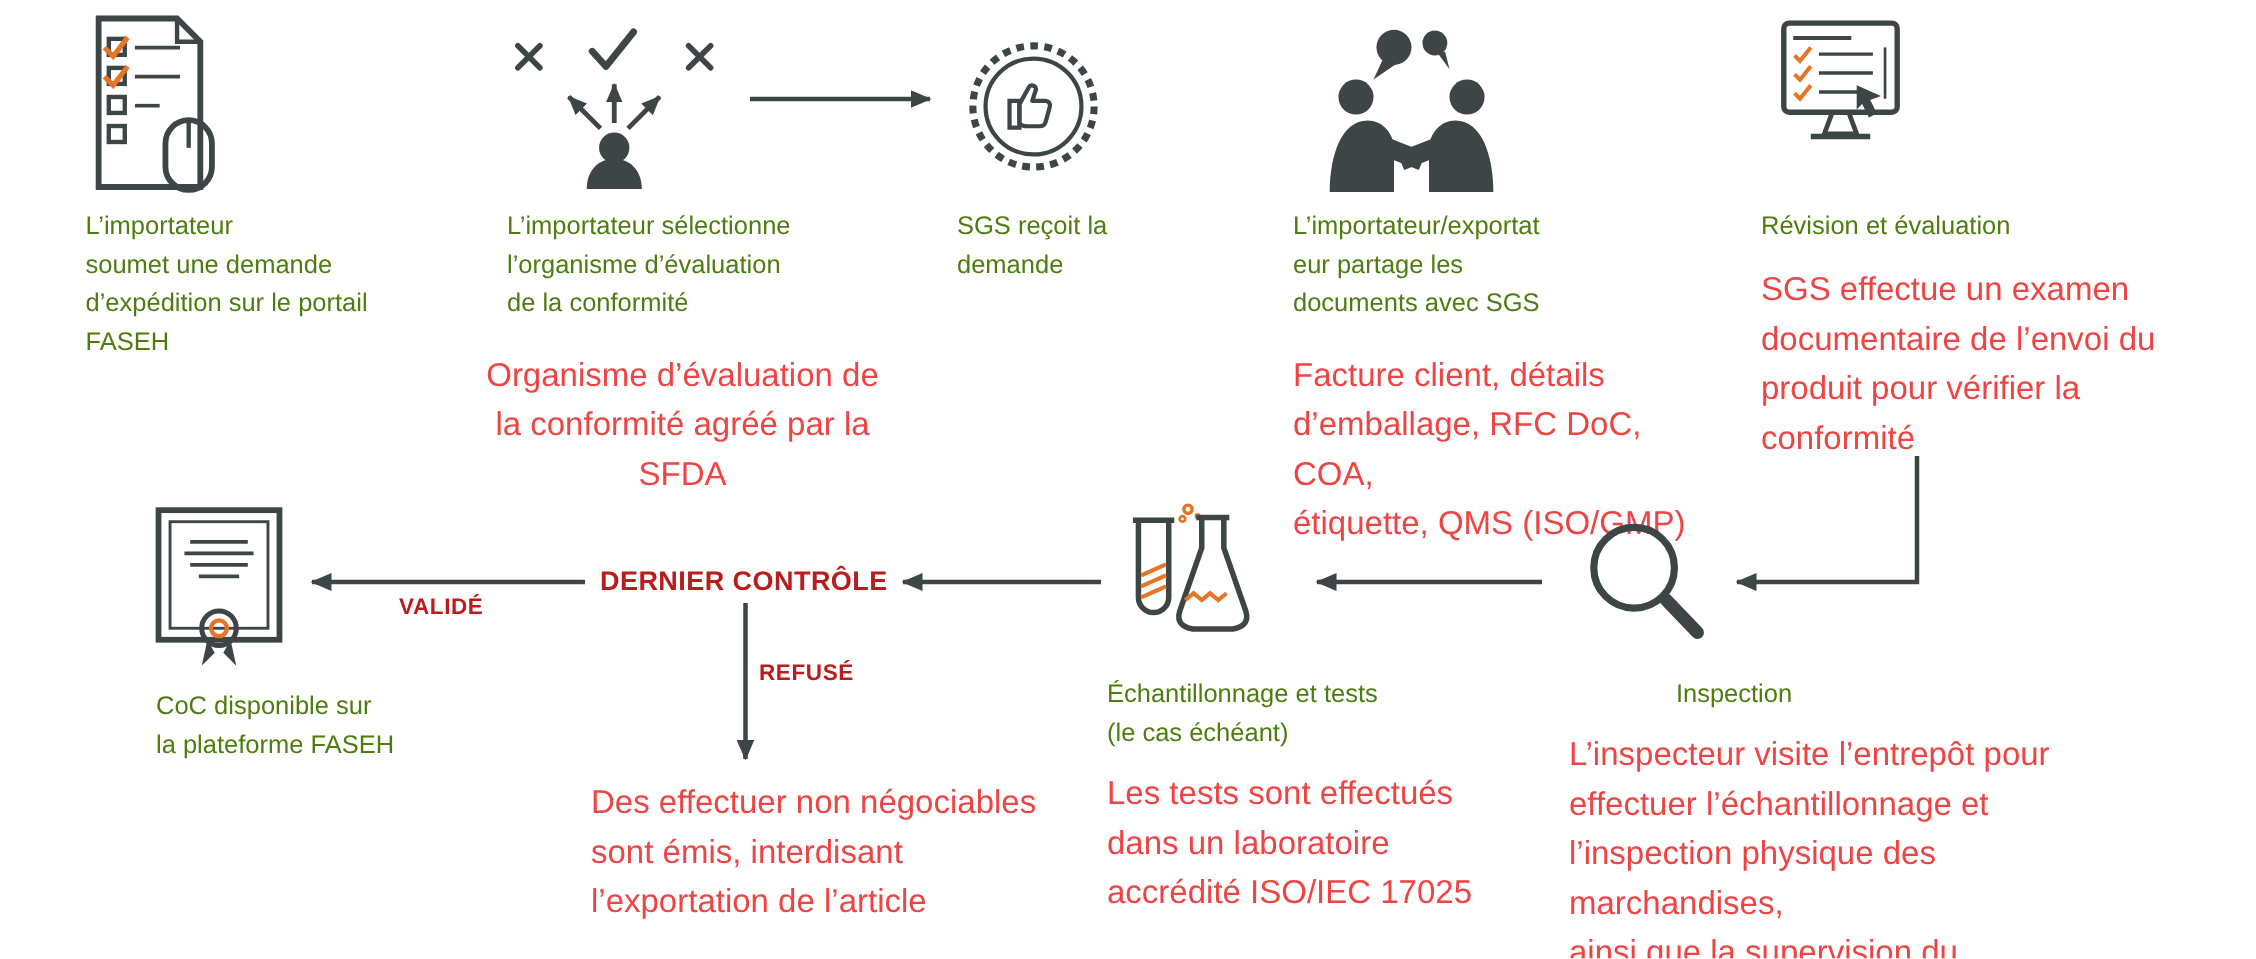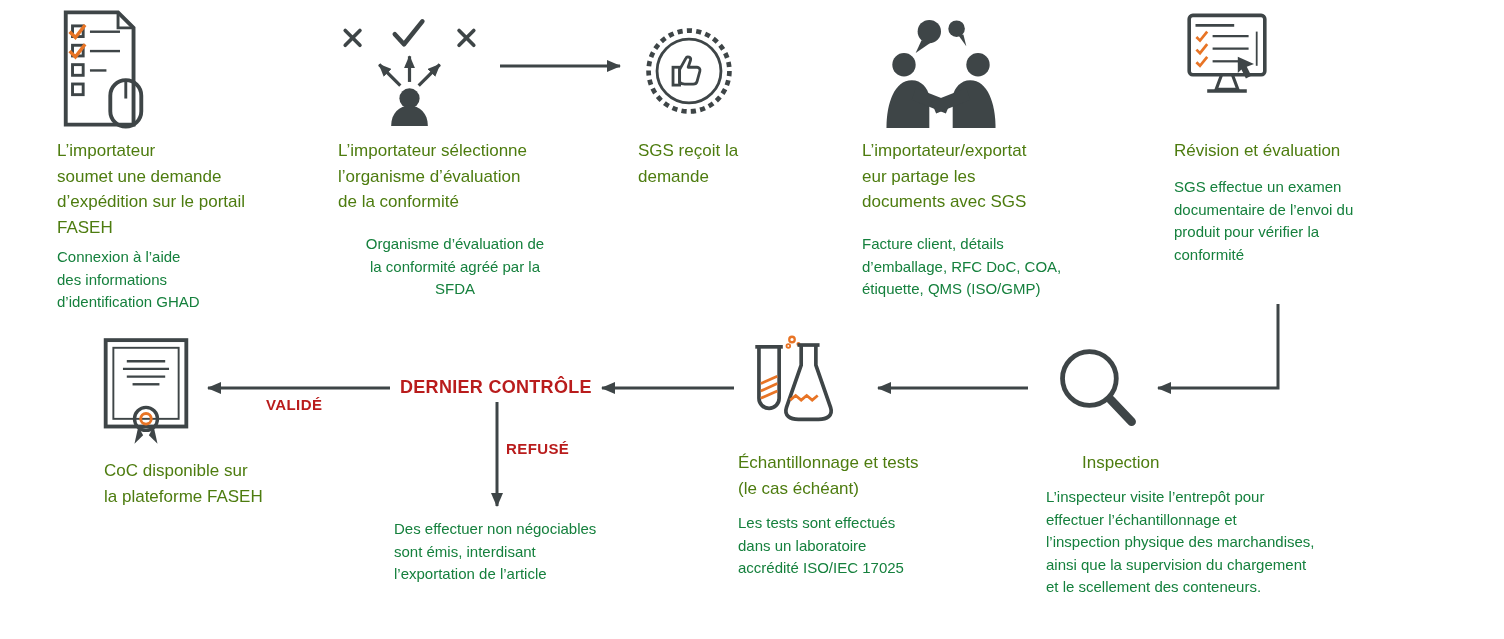--- a/index.html
+++ b/index.html
@@ -1,21 +1,21 @@
 <!DOCTYPE html>
 <html><head>
 <meta charset="utf-8">
 <style>
   * { margin:0; padding:0; box-sizing:border-box; }
   html,body { background:#ffffff; }
   body { font-family:"Liberation Sans", sans-serif; }
   .canvas { position:relative; width:1504px; height:639px; background:#fff; overflow:hidden; }
   .abs { position:absolute; }
   .title { color:#4d7c0f; font-size:17px; line-height:1.5; white-space:pre-line; }
-  .note  { color:#15803d; font-size:15px; line-height:1.5; white-space:pre-line; }
+  .note  { color:#ef4444; font-size:22px; line-height:1.5; white-space:pre-line; }
   .flow-label { color:#b91c1c; font-weight:bold; letter-spacing:.4px; font-size:15px; }
   .flow-label.big { font-size:18px; letter-spacing:.3px; }
   svg { display:block; }
   .icon-stroke { stroke:#3e4547; fill:none; }
   .icon-fill { fill:#3e4547; }
   .orange-stroke { stroke:#e87425; fill:none; }
 </style>
 </head>
 <body>
 
@@ -43,23 +43,20 @@
       <line class="icon-stroke" stroke-width="2.5" x1="33" y1="64" x2="50" y2="64"></line>
       <rect class="icon-stroke" stroke-width="3" x="15" y="78" width="11" height="11"></rect>
       <rect x="54" y="74" width="32" height="48" rx="16" fill="#fff" class="icon-stroke" stroke-width="4"></rect>
       <line class="icon-stroke" stroke-width="3" x1="70" y1="74" x2="70" y2="93"></line>
     </svg>
   </div>
   <div class="abs title" style="left:57px; top:138px; width:250px;">L’importateur
 soumet une demande
 d’expédition sur le portail
 FASEH</div>
-  <div class="abs note" style="left:57px; top:246px; width:250px;">Connexion à l’aide
-des informations
-d’identification GHAD</div>
 
   <div class="abs" style="left:332px; top:14px; width:155px; height:112px;">
     <svg viewBox="0 0 160 122" width="100%" height="100%">
       <path class="icon-stroke" stroke-width="4" stroke-linecap="round" d="M10 18 L26 34 M26 18 L10 34"></path>
       <path class="icon-stroke" stroke-width="5" stroke-linecap="round" stroke-linejoin="round" d="M64 22 l10 11 L94 8"></path>
       <path class="icon-stroke" stroke-width="4" stroke-linecap="round" d="M134 18 L150 34 M150 18 L134 34"></path>
       <line class="icon-stroke" stroke-width="3.5" x1="80" y1="74" x2="80" y2="46" marker-end="url(#ah)"></line>
       <line class="icon-stroke" stroke-width="3.5" x1="70" y1="78" x2="47" y2="55" marker-end="url(#ah)"></line>
       <line class="icon-stroke" stroke-width="3.5" x1="90" y1="78" x2="113" y2="55" marker-end="url(#ah)"></line>
       <circle class="icon-fill" cx="80" cy="92" r="11"></circle>
@@ -134,21 +131,21 @@
   <svg class="abs" style="left:1142px; top:300px;" width="152" height="100">
     <path d="M136 4 V88 H16" fill="none" stroke="#3e4547" stroke-width="3" marker-end="url(#ah)"></path>
   </svg>
 
   <div class="abs" style="left:1051px; top:340px; width:96px; height:100px;">
     <svg viewBox="0 0 100 100" width="100%" height="100%">
       <circle class="icon-stroke" stroke-width="5" cx="40" cy="38" r="28"></circle>
       <line class="icon-stroke" stroke-width="9" stroke-linecap="round" x1="62" y1="60" x2="84" y2="83"></line>
     </svg>
   </div>
-  <div class="abs title" style="left:1082px; top:450px; width:220px;">Inspection</div>
+  <div class="abs title" style="left:1046px; top:450px; width:220px;text-align:center;">Inspection</div>
   <div class="abs note" style="left:1046px; top:486px; width:360px;">L’inspecteur visite l’entrepôt pour
 effectuer l’échantillonnage et
 l’inspection physique des marchandises,
 ainsi que la supervision du chargement
 et le scellement des conteneurs.</div>
 
   <svg class="abs" style="left:848px; top:376px;" width="196" height="24">
     <line x1="180" y1="12" x2="30" y2="12" stroke="#3e4547" stroke-width="3" marker-end="url(#ah)"></line>
   </svg>
 

